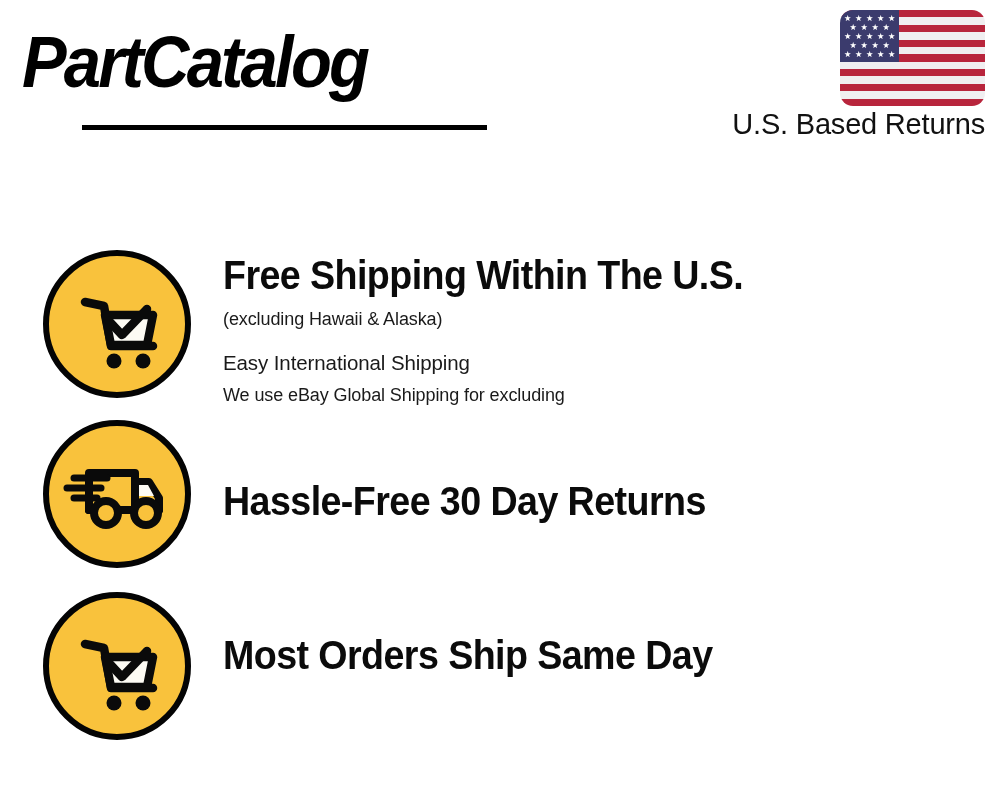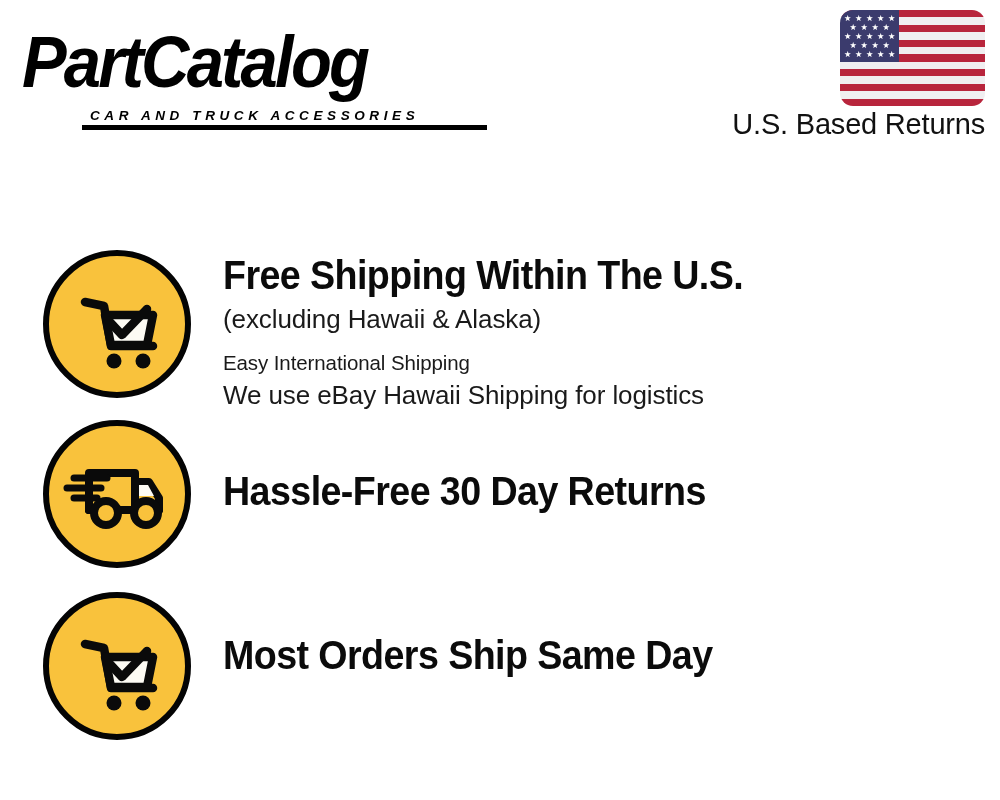--- a/index.html
+++ b/index.html
@@ -165,47 +165,46 @@
     font-size: 40px;
     line-height: 46px;
     color: #0b0b0b;
     letter-spacing: -0.6px;
     transform: scaleX(0.94);
     transform-origin: left top;
     white-space: nowrap;
   }
   .feature-sub {
     font-family: "Liberation Sans", sans-serif;
-    font-size: 26px;
+    font-size: 18px;
     line-height: 30px;
     color: #1a1a1a;
     letter-spacing: -0.1px;
     white-space: nowrap;
   }
   .feature-sub.bold {
     font-weight: normal;
     font-size: 20.5px;
   }
   #feature-row-0 .feature-text { top: 2px; }
   #feature-row-0 .feature-title { margin-bottom: 6px; }
   #feature-row-0 .sub-0 { margin-bottom: 14px; }
   #feature-row-0 .sub-1 { margin-bottom: 2px; }
 
-  #feature-row-1 .feature-text { top: 48px; }
+  #feature-row-1 .feature-text { top: 58px; }
   #feature-row-2 .feature-text { top: 40px; }
 </style>
 </head>
 <body>
 
 <div id="header">
 
   <div id="brand-logo">
     <div id="brand-wordmark">PartCatalog</div>
     <div id="brand-underline"></div>
-    <div id="brand-tagline">CAR AND TRUCK ACCESSORIES</div>
   </div>
 
   <div id="us-flag-badge">
     <div id="us-flag">
       <div class="flag-stripe red" style="top:0px"></div>
       <div class="flag-stripe white" style="top:7.38px"></div>
       <div class="flag-stripe red" style="top:14.77px"></div>
       <div class="flag-stripe white" style="top:22.15px"></div>
       <div class="flag-stripe red" style="top:29.54px"></div>
       <div class="flag-stripe white" style="top:36.92px"></div>
@@ -256,21 +255,21 @@
         <path d="M56 59 L104 59 L98 89 L62 89 Z" fill="#fdfbf4" stroke="#0a0a0a" stroke-width="8.5" stroke-linejoin="round"></path>
         <path d="M60 65 L73 79 L98 53" fill="none" stroke="#0a0a0a" stroke-width="8.5" stroke-linecap="round" stroke-linejoin="round"></path>
         <circle cx="65" cy="105" r="7.5" fill="#0a0a0a"></circle>
         <circle cx="94" cy="105" r="7.5" fill="#0a0a0a"></circle>
       </svg>
     </div>
     <div class="feature-text">
       <div class="feature-title">Free Shipping Within The U.S.</div>
       <div class="feature-sub sub-0">(excluding Hawaii &amp; Alaska)</div>
       <div class="feature-sub bold sub-1">Easy International Shipping</div>
-      <div class="feature-sub sub-2">We use eBay Hawaii Shipping for logistics</div>
+      <div class="feature-sub sub-2">We use eBay Global Shipping for excluding</div>
     </div>
   </div>
 
   <div class="feature-row" id="feature-row-1">
     <div class="feature-icon">
       <svg viewBox="0 0 136 136" xmlns="http://www.w3.org/2000/svg">
         <path d="M40 47 L86 47 L86 84 L40 84 Z" fill="none" stroke="#0a0a0a" stroke-width="8" stroke-linejoin="round"></path>
         <path d="M86 56 L100 56 L110 72 L110 84 L86 84 Z" fill="none" stroke="#0a0a0a" stroke-width="8" stroke-linejoin="round"></path>
         <path d="M90 59 L99 59 L105 70 L90 70 Z" fill="#fdfbf4"></path>
         <path d="M40 84 L110 84" fill="none" stroke="#0a0a0a" stroke-width="8" stroke-linecap="round"></path>

